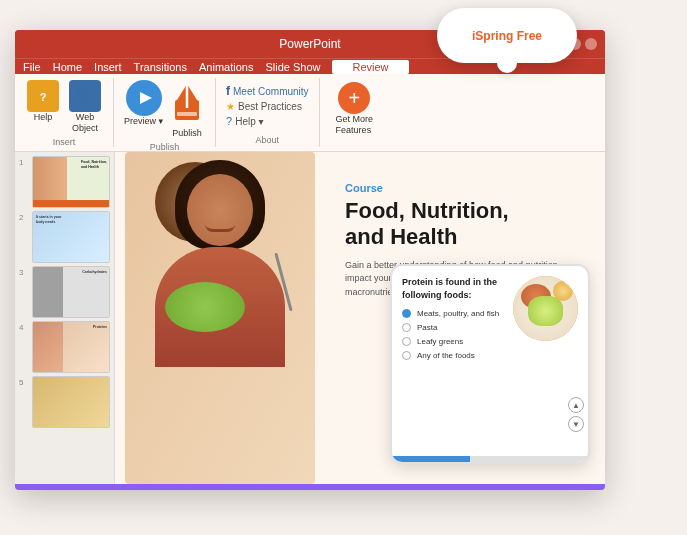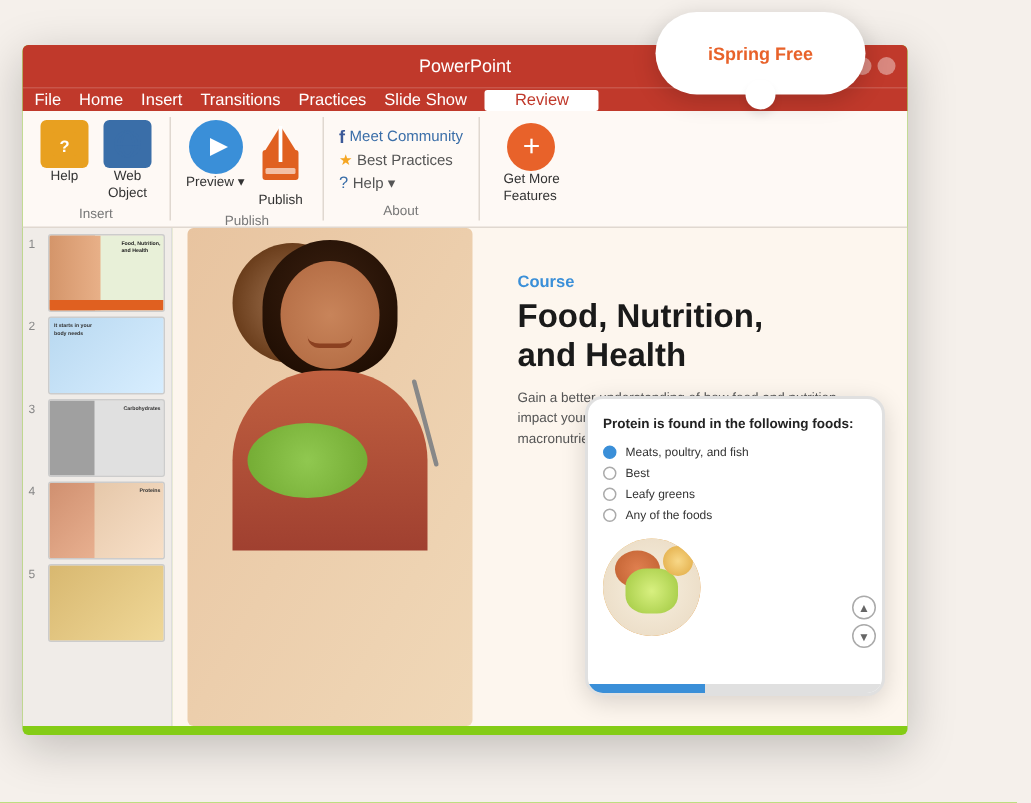--- a/index.html
+++ b/index.html
@@ -46,21 +46,21 @@
       box-shadow: 0 4px 6px rgba(0,0,0,0.08);
     }
 
     
     .ppt-window {
       position: absolute;
       top: 30px;
       left: 15px;
       width: 590px;
       height: 460px;
-      background: #84cc16;
+      background: #8b5cf6;
       border-radius: 4px;
       box-shadow: 0 8px 32px rgba(0,0,0,0.22);
       overflow: hidden;
     }
 
     
     .title-bar {
       background: #c0392b;
       height: 28px;
       display: flex;
@@ -422,21 +422,21 @@
       <div class="ctrl-btn"></div>
       <div class="ctrl-btn"></div>
     </div>
   </div>
 
   <div class="menu-bar">
     <span class="menu-item">File</span>
     <span class="menu-item">Home</span>
     <span class="menu-item">Insert</span>
     <span class="menu-item">Transitions</span>
-    <span class="menu-item">Practices</span>
+    <span class="menu-item">Animations</span>
     <span class="menu-item">Slide Show</span>
     <span class="menu-item active">Review</span>
   </div>
 
   <div class="ribbon">
 
     <div class="ribbon-group">
       <div class="ribbon-items">
         <div class="ribbon-btn">
           <div class="ribbon-btn-icon icon-quiz">
@@ -587,31 +587,31 @@
         </div>
 
         <div class="slide-text-area">
           <div class="course-label">Course</div>
           <div class="course-title">Food, Nutrition,<br>and Health</div>
           <div class="course-desc">Gain a better understanding of how food and nutrition impact your health. Learn about the three types of macronutrients</div>
         </div>
 
         <div class="phone-mockup">
           <div class="phone-content">
-            <div style="display:flex;gap:6px;flex-direction:column;">
+            <div style="display:flex;gap:6px;">
               <div style="flex:1;">
                 <div class="phone-question">Protein is found
 in the following foods:</div>
                 <div class="phone-option">
                   <div class="radio-circle selected"></div>
                   <span class="option-text">Meats, poultry, and fish</span>
                 </div>
                 <div class="phone-option">
                   <div class="radio-circle"></div>
-                  <span class="option-text">Best</span>
+                  <span class="option-text">Pasta</span>
                 </div>
                 <div class="phone-option">
                   <div class="radio-circle"></div>
                   <span class="option-text">Leafy greens</span>
                 </div>
                 <div class="phone-option">
                   <div class="radio-circle"></div>
                   <span class="option-text">Any of the foods</span>
                 </div>
               </div>

